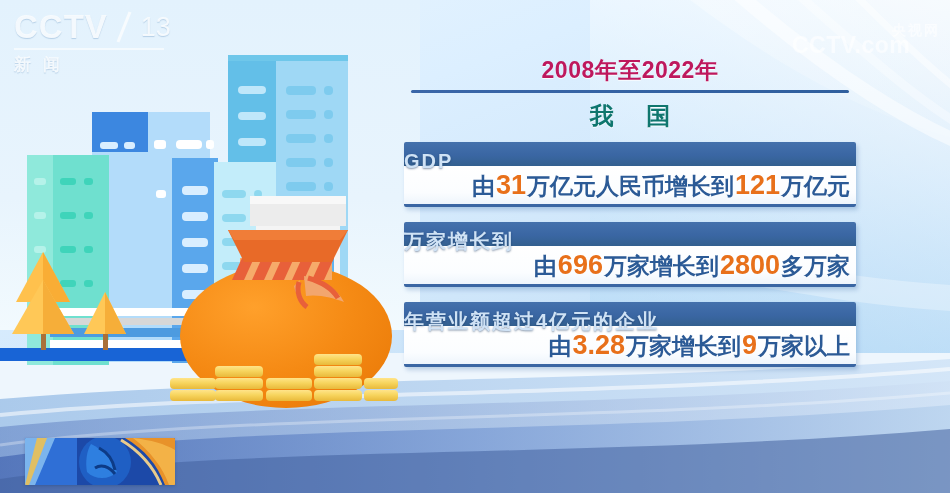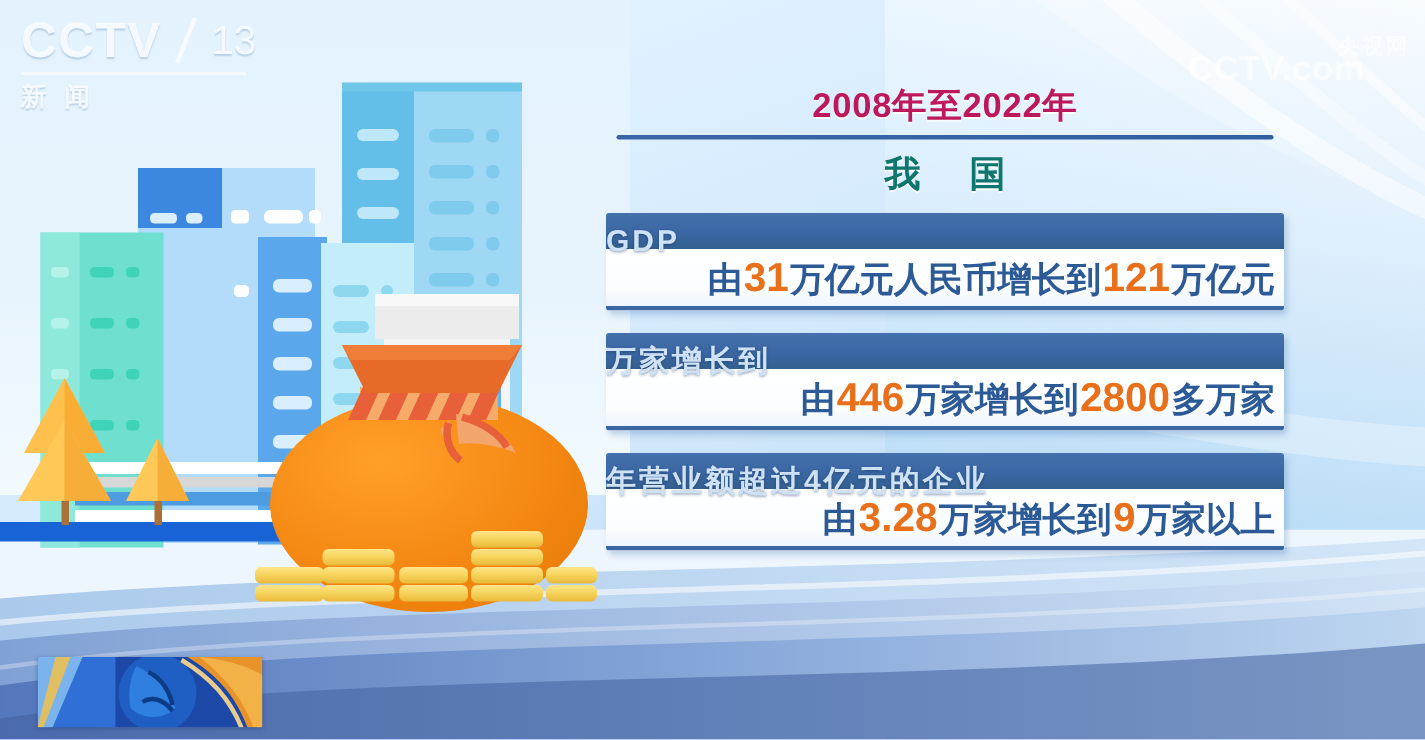--- a/index.html
+++ b/index.html
@@ -360,21 +360,21 @@
     <div class="cn">我 国</div>
   </div>
 
   <div class="cards" id="cards">
       <div class="card">
         <div class="cap">GDP</div>
         <div class="val"><span class="t">由</span><span class="n">31</span><span class="t">万亿元人民币增长到</span><span class="n">121</span><span class="t">万亿元</span></div>
       </div>
       <div class="card">
         <div class="cap">万家增长到</div>
-        <div class="val"><span class="t">由</span><span class="n">446</span><span class="t">万家增长到</span><span class="n">2800</span><span class="t">多万家</span></div>
+        <div class="val"><span class="t">由</span><span class="n">696</span><span class="t">万家增长到</span><span class="n">2800</span><span class="t">多万家</span></div>
       </div>
       <div class="card">
         <div class="cap">年营业额超过4亿元的企业</div>
         <div class="val"><span class="t">由</span><span class="n">3.28</span><span class="t">万家增长到</span><span class="n">9</span><span class="t">万家以上</span></div>
       </div>
     </div>
 
   <div class="thumb">
     <svg width="150" height="47" viewBox="0 0 150 47">
       <rect width="150" height="47" fill="#1c49a8"></rect>

